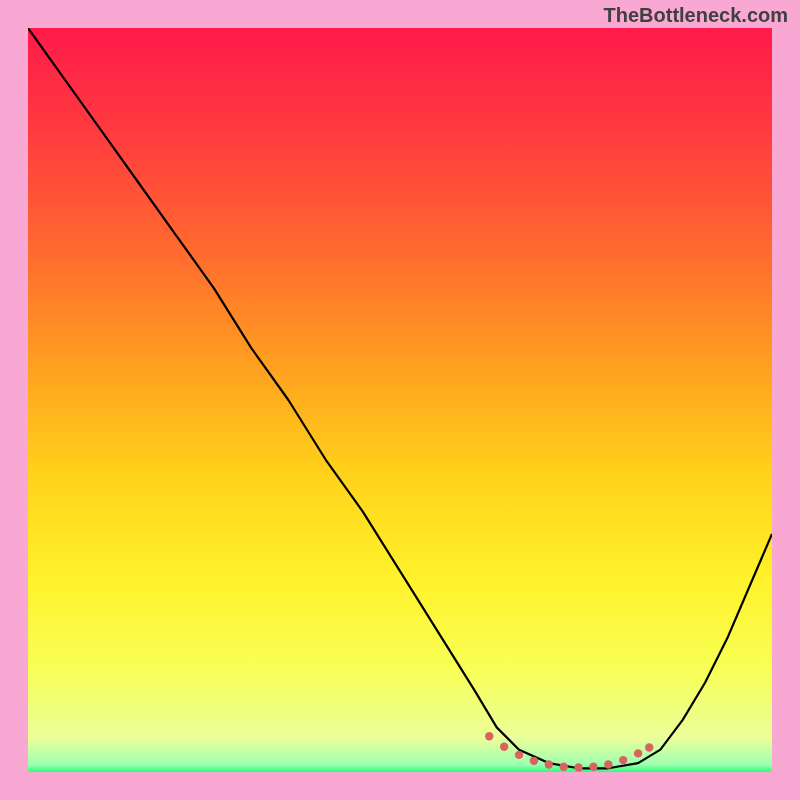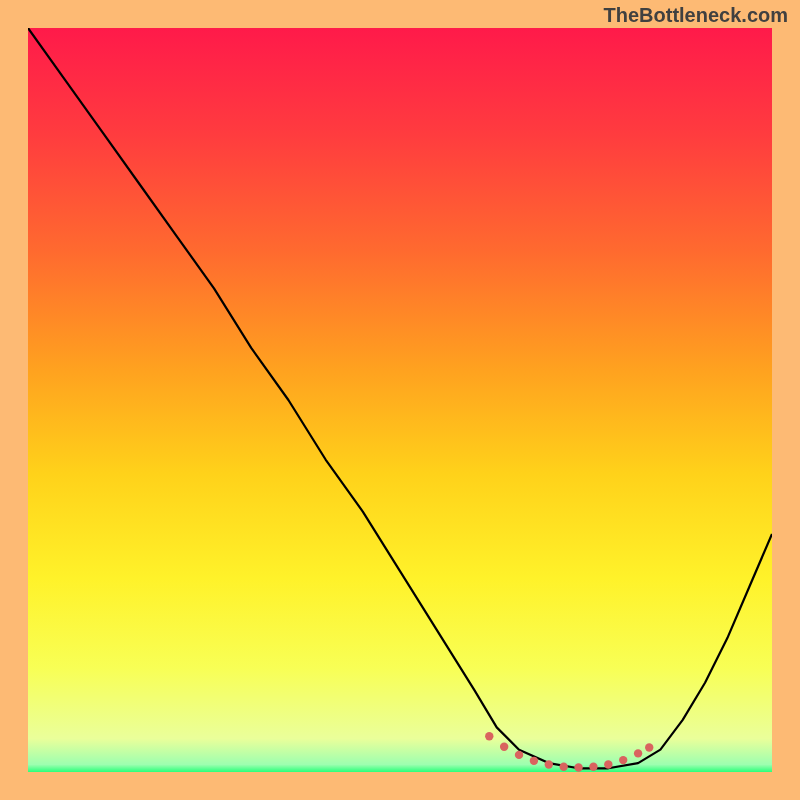--- a/index.html
+++ b/index.html
@@ -1,20 +1,20 @@
 <!DOCTYPE html>
 <html><head>
 <meta charset="utf-8">
 <style>
   * { margin: 0; padding: 0; box-sizing: border-box; }
   html, body { width: 800px; height: 800px; overflow: hidden; background: #000; }
   .container {
     width: 800px;
     height: 800px;
-    background: #fdba74;
+    background: #f9a8d4;
     position: relative;
     padding-left: 33px;
   }
   .watermark {
     position: absolute;
     top: 4px;
     right: 12px;
     color: #404040;
     font-family: Arial, Helvetica, sans-serif;
     font-size: 20px;

